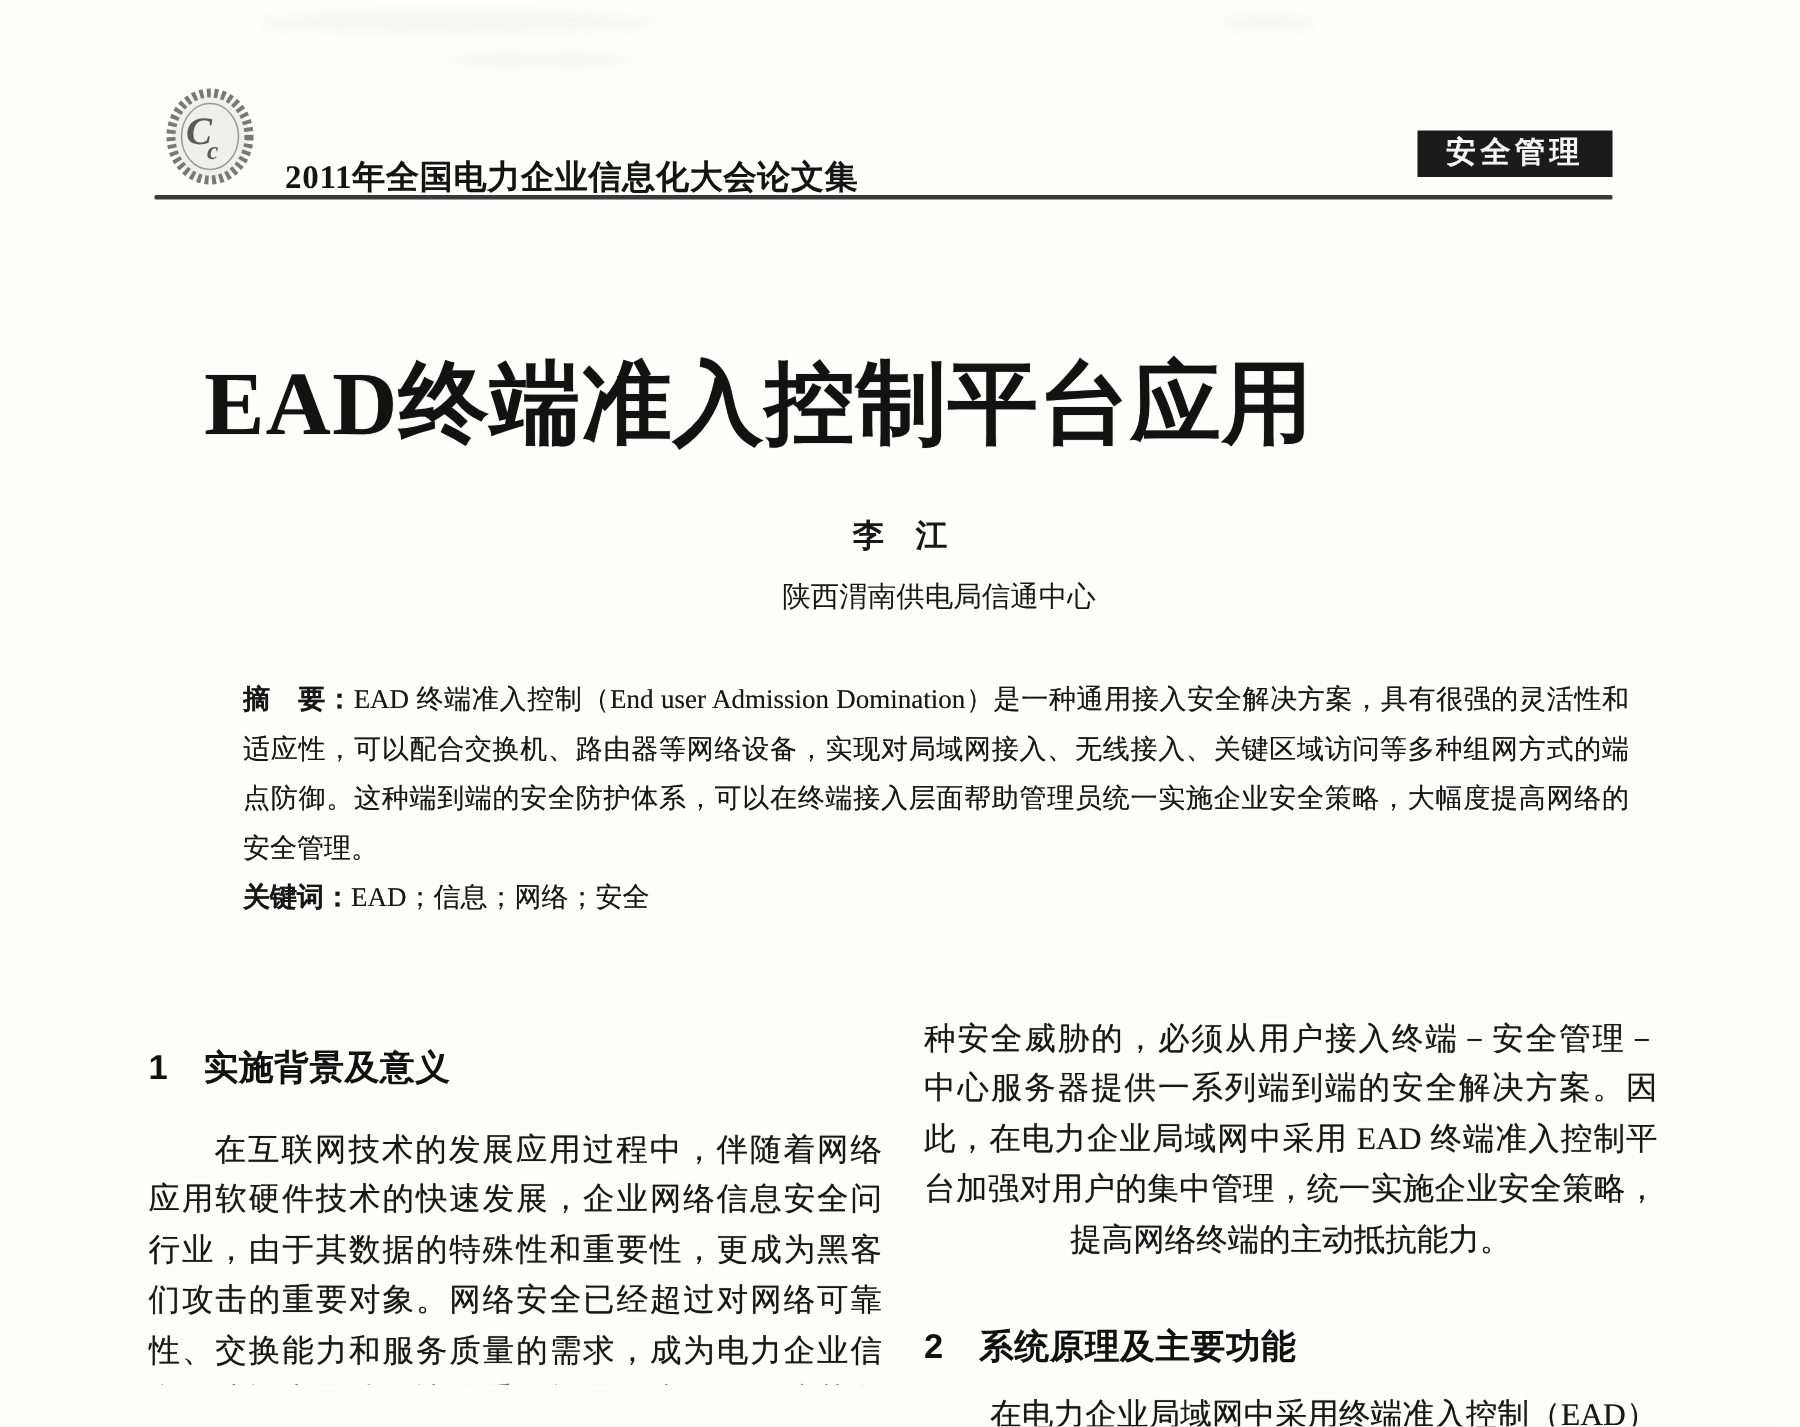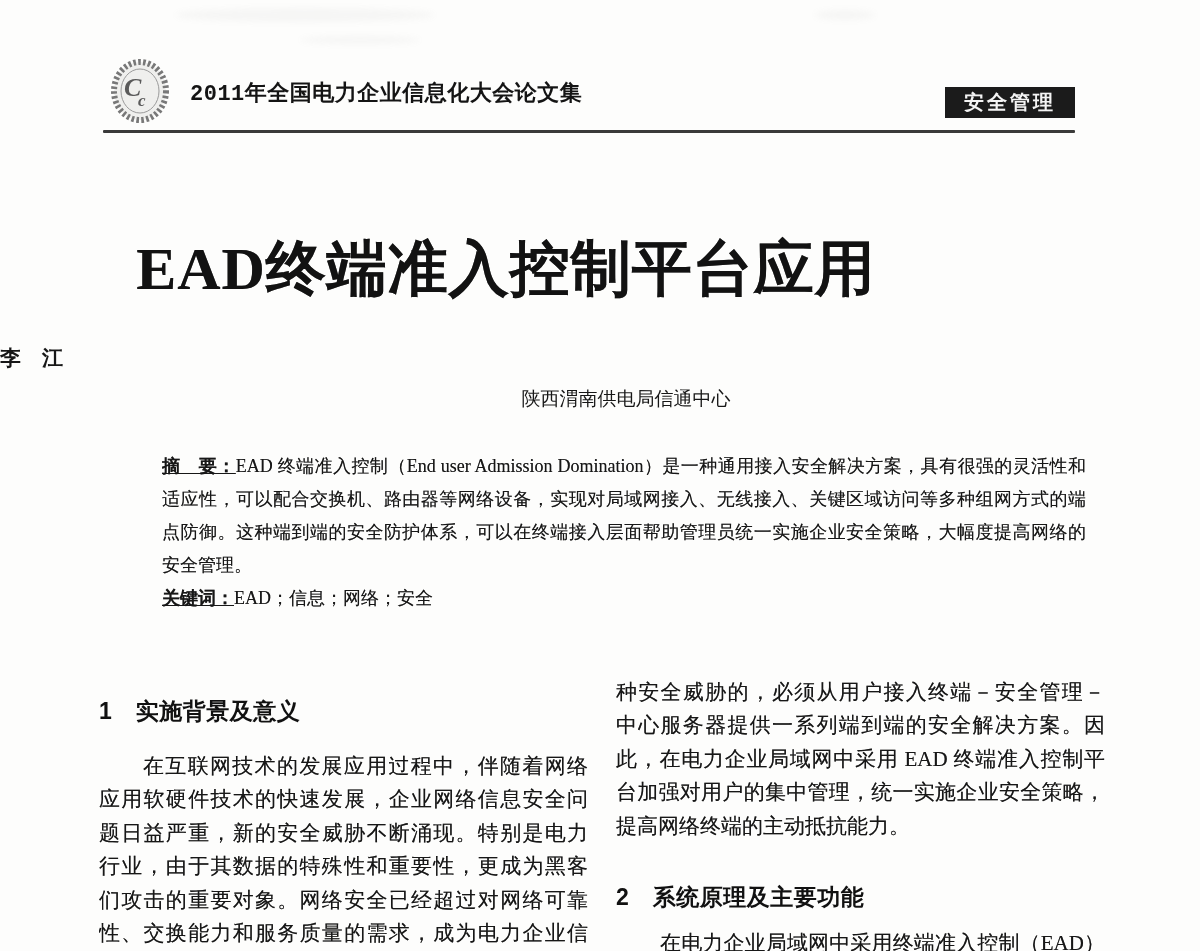--- a/index.html
+++ b/index.html
@@ -14,22 +14,22 @@
   }
   
   .smudge{position:absolute;background:#9a9a9a;opacity:.07;filter:blur(3px);border-radius:50%;}
   .smudge.s1{left:175px;top:8px;width:260px;height:14px;}
   .smudge.s2{left:815px;top:10px;width:60px;height:10px;}
   .smudge.s3{left:300px;top:36px;width:120px;height:8px;}
 
   
   .logo{position:absolute;left:110px;top:58px;width:60px;height:66px;}
   .header-title{
-    position:absolute;left:190px;top:80px;width:620px;
-    font-family:Liberation Mono, monospace;
+    position:absolute;left:190px;top:103px;width:620px;
+    font-family:Liberation Serif, serif;
     font-weight:bold;font-size:22px;line-height:30px;
     letter-spacing:.5px;color:#141414;
   }
   .badge{
     position:absolute;left:945px;top:87px;width:130px;height:31px;
     background:#1b1b1b;color:#f4f4f4;
     font-family:"Liberation Sans","DejaVu Sans",sans-serif;
     font-weight:bold;font-size:20px;line-height:31px;
     text-align:center;letter-spacing:3px;
   }
@@ -41,54 +41,55 @@
   
   .paper-title{
     position:absolute;left:0;top:226px;width:1012px;margin:0;
     text-align:center;
     font-size:60px;line-height:86px;font-weight:bold;
     letter-spacing:1px;color:#121212;
     text-shadow:0 0 .6px rgba(0,0,0,.6);
   }
   .author{
     position:absolute;left:0;top:344px;width:1200px;
-    text-align:left;font-weight:bold;font-size:21px;line-height:28px;
+    text-align:center;font-weight:bold;font-size:21px;line-height:28px;
     font-family:"Liberation Sans","DejaVu Sans",sans-serif;
   }
   .affiliation{
     position:absolute;left:0;top:386px;width:1200px;
     text-align:center;font-size:19px;line-height:26px;padding-left:26px;
   }
 
   
   .abstract{
     position:absolute;left:162px;top:450px;width:924px;
     font-size:18px;
   }
   .abstract .line{
     height:33px;line-height:33px;white-space:nowrap;overflow:hidden;
     text-shadow:0 0 .4px rgba(0,0,0,.5);
   }
   .abstract .fill{text-align:justify;text-align-last:justify;}
-  .abstract b{font-family:"Liberation Sans","DejaVu Sans",sans-serif;font-weight:bold;text-decoration:underline;}
+  .abstract b{font-family:"Liberation Sans","DejaVu Sans",sans-serif;font-weight:bold;}
 
   
   .col{position:absolute;width:489px;font-size:21px;}
   .col.left{left:99px;top:690px;}
   .col.right{left:616px;top:676px;}
   .col h2{
     margin:0;font-family:"Liberation Sans","DejaVu Sans",sans-serif;
     font-weight:bold;font-size:23px;line-height:30px;letter-spacing:.5px;
     color:#111;
   }
   .col.left h2{margin-top:6px;margin-bottom:24px;}
   .col.right h2{margin-top:39px;margin-bottom:15px;}
   .bline{
     height:33.4px;line-height:33.4px;white-space:nowrap;overflow:hidden;
     text-shadow:0 0 .5px rgba(0,0,0,.55);
+    text-align:center;
   }
   .bline.fill{text-align:justify;text-align-last:justify;}
   .bline.indent{padding-left:44px;}
   .cut{height:6px;overflow:hidden;}
 </style>
 </head>
 <body>
 
 <div class="page">
 
@@ -115,21 +116,20 @@
     <div class="line fill">适应性，可以配合交换机、路由器等网络设备，实现对局域网接入、无线接入、关键区域访问等多种组网方式的端</div>
     <div class="line fill">点防御。这种端到端的安全防护体系，可以在终端接入层面帮助管理员统一实施企业安全策略，大幅度提高网络的</div>
     <div class="line">安全管理。</div>
     <div class="line"><b>关键词：</b><span>EAD；信息；网络；安全</span></div>
   </div>
 
   <div class="col left">
     <h2>1　实施背景及意义</h2>
     <div class="bline fill indent">在互联网技术的发展应用过程中，伴随着网络</div>
     <div class="bline fill">应用软硬件技术的快速发展，企业网络信息安全问</div>
-    <div class="bline fill">题日益严重，新的安全威胁不断涌现。特别是电力</div>
     <div class="bline fill">行业，由于其数据的特殊性和重要性，更成为黑客</div>
     <div class="bline fill">们攻击的重要对象。网络安全已经超过对网络可靠</div>
     <div class="bline fill">性、交换能力和服务质量的需求，成为电力企业信</div>
     <div class="cut">
       <div class="bline fill">息化建设中亟待解决的重要问题。为了有效防范各</div>
     </div>
   </div>
 
   <div class="col right">
     <div class="bline fill">种安全威胁的，必须从用户接入终端－安全管理－</div>

